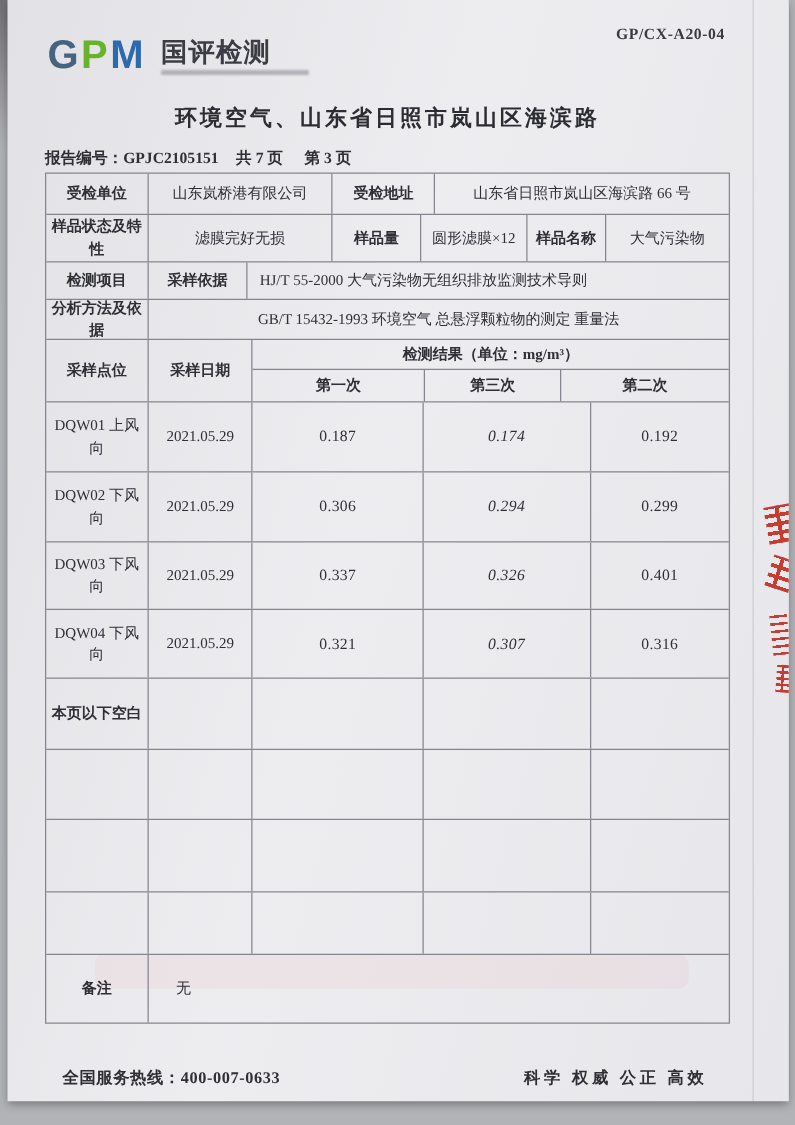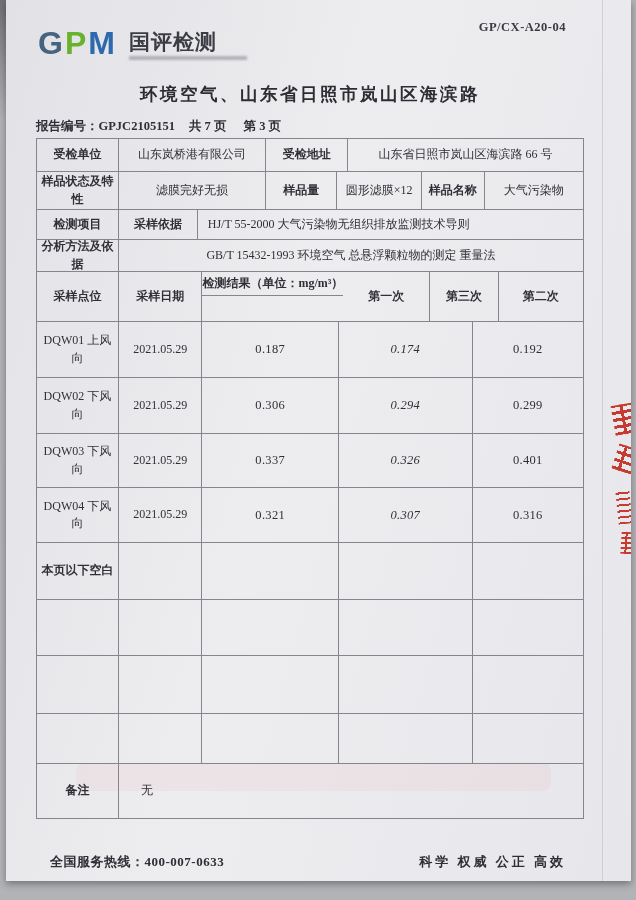--- a/index.html
+++ b/index.html
@@ -27,21 +27,21 @@
   .content{position:relative;margin:0 0 0 30px;width:548px;}
 
   
   .logo-row{display:flex;align-items:flex-end;padding-top:16px;margin-left:2px;height:44px;}
   .logo-letters{font-family:"Liberation Sans","DejaVu Sans",sans-serif;
     font-size:32px;font-weight:700;letter-spacing:2px;line-height:34px;}
   .logo-cn-wrap{margin-left:12px;margin-top:3px;}
   .logo-cn{font-size:21px;font-weight:700;color:#3c3c44;letter-spacing:1px;line-height:22px;}
   .logo-tagline{width:118px;height:4px;margin-top:3px;background:rgba(110,110,120,.45);
     filter:blur(1px);}
-  .doc-code{position:absolute;top:20px;right:18px;font-size:12.5px;font-weight:700;
+  .doc-code{position:absolute;top:20px;right:4px;font-size:12.5px;font-weight:700;
     color:#3a3a42;letter-spacing:.5px;}
 
   .title{margin-top:22px;text-align:center;font-size:17.5px;font-weight:700;
     letter-spacing:2.5px;color:#2c2c33;}
   .report-row{display:flex;justify-content:flex-start;align-items:flex-end;
     margin-top:12px;font-size:12.5px;font-weight:700;}
   .pagination span{margin-left:14px;}
 
   
   .tbl{margin-top:3px;border:1px solid #85858e;}
@@ -56,21 +56,21 @@
   .num{font-size:12.5px;letter-spacing:.3px;}
   .left-align{justify-content:flex-start;text-align:left;padding-left:22px;}
 
   
   .w15{width:15%;}  .w27{width:27%;} .w43{width:43%;}
   .w13{width:13%;}  .w155{width:15.5%;} .w115{width:11.5%;} .w18{width:18%;}
   .w19{width:19%;}  .w145{width:14.5%;} .w515{width:51.5%;}
   .w85{width:85%;}
   .wd{width:15.3%;} .wt1{width:25%;} .wt2{width:24.5%;font-style:italic;} .wt3{width:20.2%;}
 
-  .res-group{flex:1;display:flex;}
+  .res-group{flex:1;display:flex;flex-direction:column;}
   .res-title{border-bottom:1px solid #85858e;height:23px;display:flex;
     align-items:center;justify-content:center;font-size:12px;font-weight:700;}
   .res-cols{display:flex;flex:1;}
   .res-cols .cell{flex:none;}
   .rc1{width:36.2%;} .rc2{width:35.15%;} .rc3{width:28.65%;}
 
   
   .footer{display:flex;justify-content:space-between;margin-top:34px;
     font-size:13px;font-weight:700;color:#2e2e35;}
   .footer .slogan{letter-spacing:3px;margin-right:18px;}

